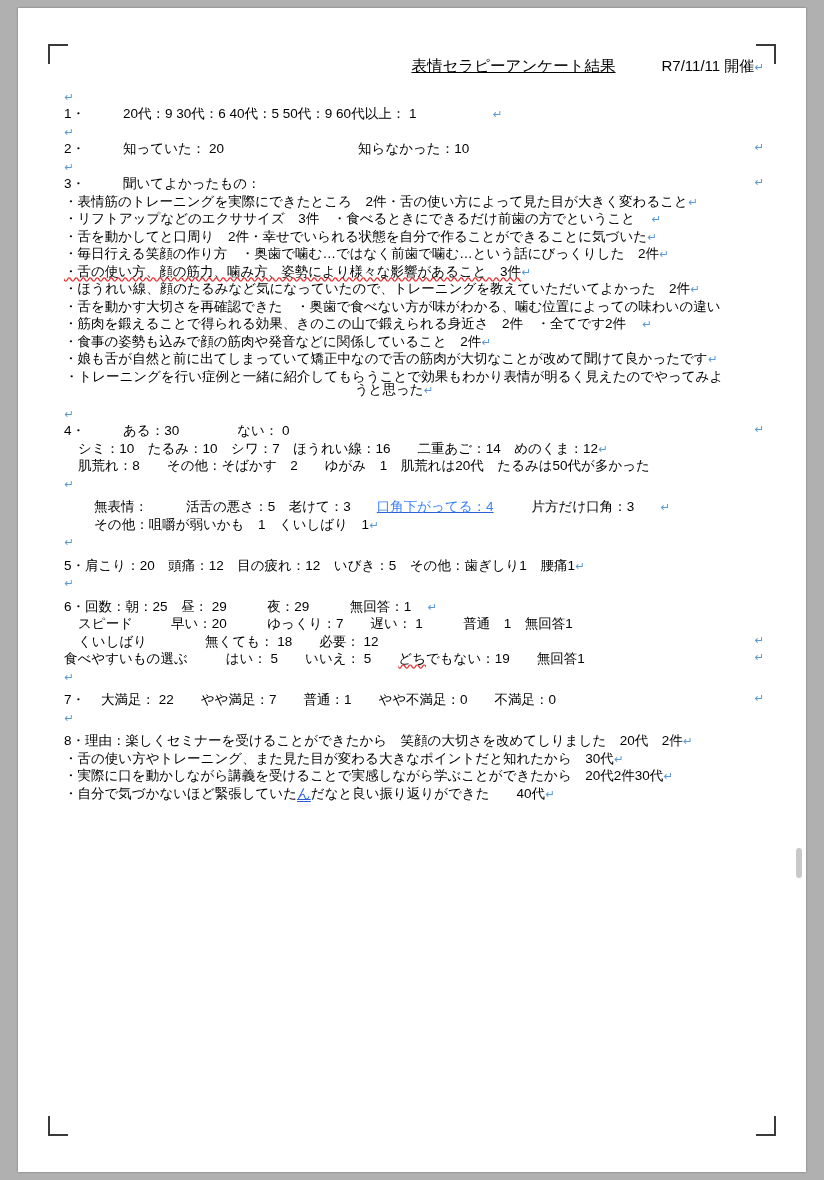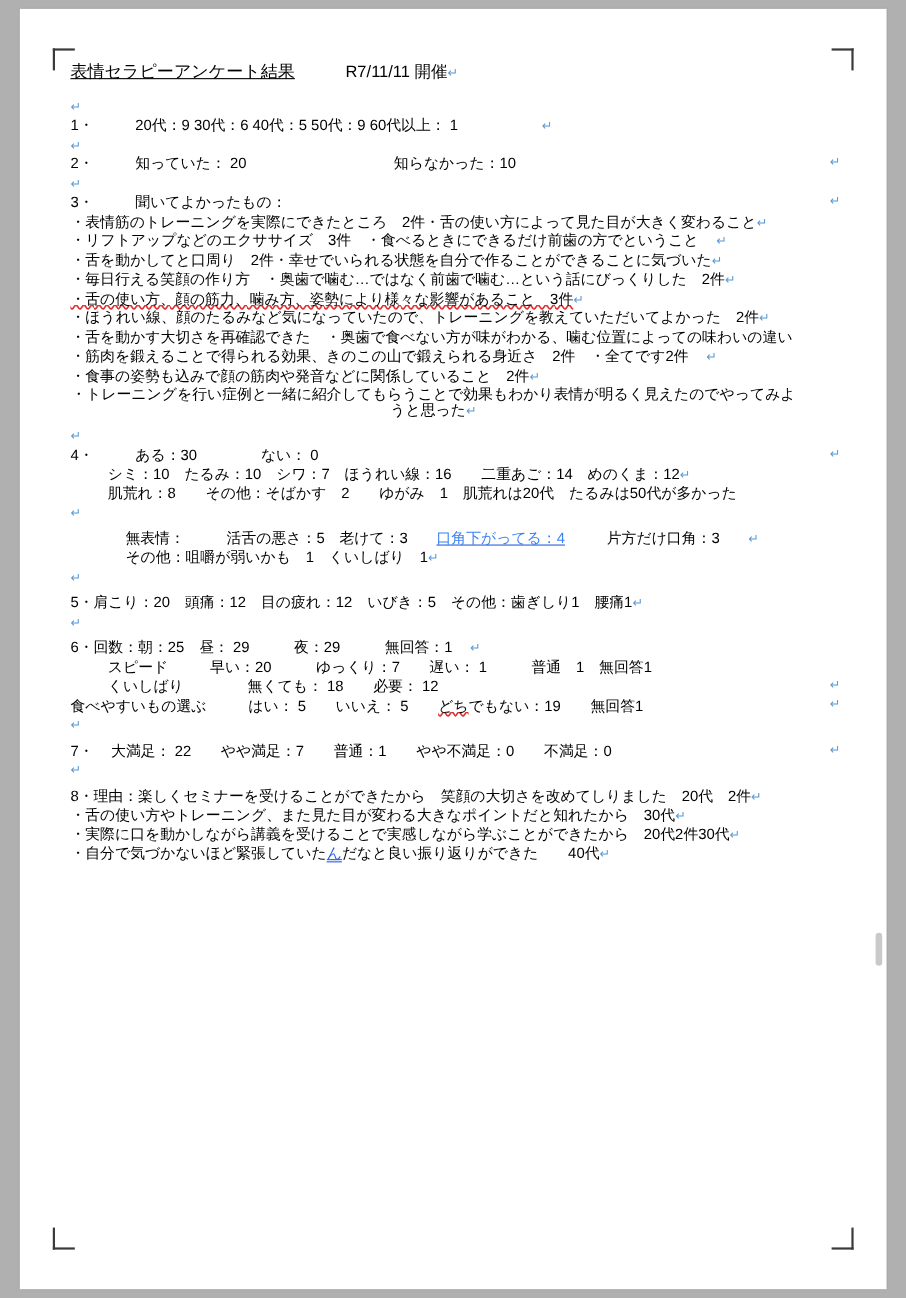--- a/index.html
+++ b/index.html
@@ -39,21 +39,21 @@
     position: absolute;
     left: 46px;
     top: 50px;
     width: 700px;
     font-size: 13.5px;
     line-height: 1.0;
     color: #000000;
   }
 
   .title-row {
-    text-align: left;
+    text-align: right;
     margin-bottom: 14px;
     white-space: nowrap;
     font-size: 15.5px;
   }
   .title-main {
     text-decoration: underline;
     font-weight: 500;
   }
   .title-date {
     margin-left: 46px;
@@ -71,21 +71,21 @@
   p {
     margin: 0 0 0 0;
     padding: 2px 0;
     white-space: nowrap;
   }
   .wrapline {
     white-space: normal;
     text-align: center;
   }
   .l1 { margin-left: 0; }
-  .l3 { margin-left: 34px; }
+  .l3 { margin-left: 14px; }
   .bullet { }
   .gap-sm { margin-top: 6px; }
 
   .sp2 { display: inline-block; width: 16px; }
   .sp3 { display: inline-block; width: 26px; }
   .sp4 { display: inline-block; width: 38px; }
   .sp6 { display: inline-block; width: 58px; }
   .sp8 { display: inline-block; width: 76px; }
 
   .spell-red {
@@ -137,20 +137,21 @@
 
     <p class="bullet"><span>・表情筋のトレーニングを実際にできたところ　2件・舌の使い方によって見た目が大きく変わること</span><span class="pmark">↵</span></p>
     <p class="bullet"><span>・リフトアップなどのエクササイズ　3件　・食べるときにできるだけ前歯の方でということ</span><span class="sp2"></span><span class="pmark">↵</span></p>
     <p class="bullet"><span>・舌を動かしてと口周り　2件・幸せでいられる状態を自分で作ることができることに気づいた</span><span class="pmark">↵</span></p>
     <p class="bullet"><span>・毎日行える笑顔の作り方　・奥歯で噛む…ではなく前歯で噛む…という話にびっくりした　2件</span><span class="pmark">↵</span></p>
     <p class="bullet"><span class="spell-red">・舌の使い方、顔の筋力、噛み方、姿勢により様々な影響があること　3件</span><span class="pmark">↵</span></p>
     <p class="bullet"><span>・ほうれい線、顔のたるみなど気になっていたので、トレーニングを教えていただいてよかった　2件</span><span class="pmark">↵</span></p>
     <p class="bullet"><span>・舌を動かす大切さを再確認できた　・奥歯で食べない方が味がわかる、噛む位置によっての味わいの違い</span></p>
     <p class="bullet"><span>・筋肉を鍛えることで得られる効果、きのこの山で鍛えられる身近さ　2件　・全てです2件</span><span class="sp2"></span><span class="pmark">↵</span></p>
     <p class="bullet"><span>・食事の姿勢も込みで顔の筋肉や発音などに関係していること　2件</span><span class="pmark">↵</span></p>
+    <p class="bullet"><span>・娘も舌が自然と前に出てしまっていて矯正中なので舌の筋肉が大切なことが改めて聞けて良かったです</span><span class="pmark">↵</span></p>
     <p class="bullet wrapline" style="width:660px;"><span>・トレーニングを行い症例と一緒に紹介してもらうことで効果もわかり表情が明るく見えたのでやってみようと思った</span><span class="pmark">↵</span></p>
 
     <p class="l1 gap-sm"><span class="pmark">↵</span></p>
 
     <p class="l1"><span>4・</span><span class="sp4"></span><span>ある：30</span><span class="sp6"></span><span>ない： 0</span><span class="pmark right">↵</span></p>
     <p class="l3"><span>シミ：10　たるみ：10　シワ：7　ほうれい線：16　　二重あご：14　めのくま：12</span><span class="pmark">↵</span></p>
     <p class="l3"><span>肌荒れ：8　　その他：そばかす　2　　ゆがみ　1　肌荒れは20代　たるみは50代が多かった</span></p>
     <p class="l1"><span class="pmark">↵</span></p>
 
     <p class="l3 gap-sm"><span class="sp2"></span><span>無表情：</span><span class="sp4"></span><span>活舌の悪さ：5　老けて：3</span><span class="sp3"></span><span class="grammar-blue2">口角下がってる：4</span><span class="sp4"></span><span>片方だけ口角：3</span><span class="sp3"></span><span class="pmark">↵</span></p>

